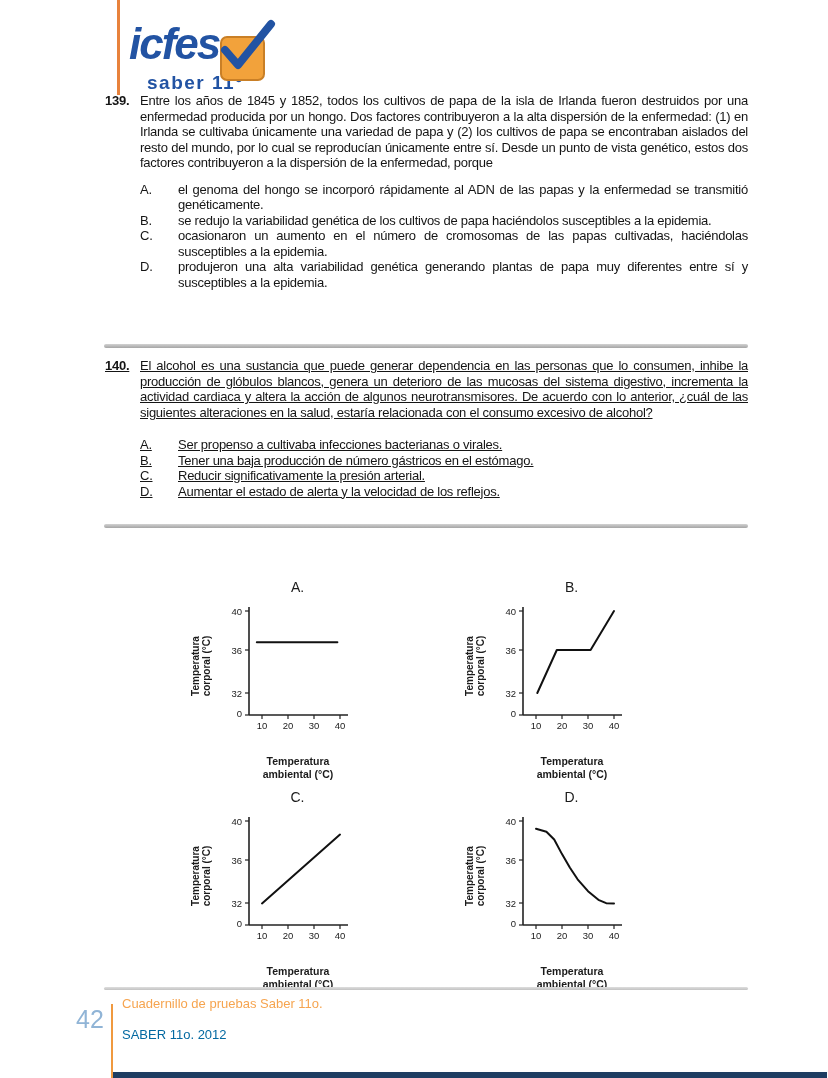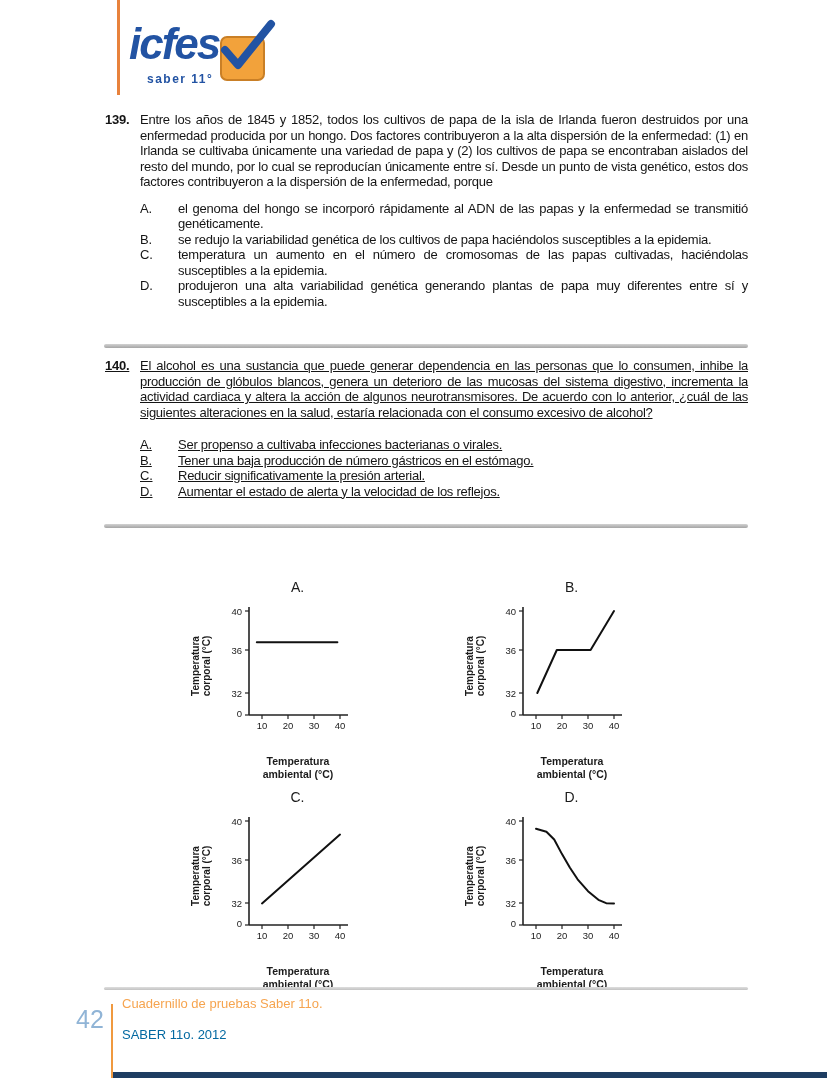--- a/index.html
+++ b/index.html
@@ -7,21 +7,21 @@
               font-family:"Liberation Sans", sans-serif; color:#1b1b1b; }
   #page { position:relative; width:827px; height:1078px; background:#fff; }
 
   
   .top-rule { position:absolute; left:117px; top:0; width:3px; height:95px; background:#e8823c; }
 
   
   .logo { position:absolute; left:127px; top:20px; width:160px; height:78px; }
   .logo-word { position:absolute; left:2px; top:2px; font-size:44px; font-weight:bold; font-style:italic;
                color:#2253a3; letter-spacing:-2px; line-height:44px; }
-  .logo-sub  { position:absolute; left:20px; top:52px; font-size:12px; font-weight:bold; color:#2253a3;
+  .logo-sub  { position:absolute; left:20px; top:52px; font-size:19px; font-weight:bold; color:#2253a3;
                letter-spacing:1.5px; }
   .logo-box  { position:absolute; left:93px; top:16px; width:45px; height:45px; background:#f2a23b;
                border:2px solid #c97f26; border-radius:7px; }
   .logo-check{ position:absolute; left:88px; top:-4px; width:62px; height:62px; }
 
   
   .qblock { position:absolute; left:105px; width:643px; font-size:13px; line-height:15.5px;
             letter-spacing:-0.25px; color:#151515; }
   .qrow   { display:flex; }
   .qnum   { flex:0 0 35px; font-weight:bold; }
@@ -64,37 +64,37 @@
 
   <div class="logo">
     <div class="logo-word">icfes</div>
     <div class="logo-sub">saber 11°</div>
     <div class="logo-box"></div>
     <svg class="logo-check" viewBox="0 0 62 62">
       <path d="M10 34 L23 49 L56 8" fill="none" stroke="#2253a3" stroke-width="8" stroke-linecap="round" stroke-linejoin="round"></path>
     </svg>
   </div>
 
-  <div class="qblock" style="top:112px;">
+  <div class="qblock" style="top:93px;">
     <div class="qrow">
       <span class="qnum">139.</span>
       <span class="qtext">Entre los años de 1845 y 1852, todos los cultivos de papa de la isla de Irlanda fueron destruidos por una enfermedad producida por un hongo. Dos factores contribuyeron a la alta dispersión de la enfermedad: (1) en Irlanda se cultivaba únicamente una variedad de papa y (2) los cultivos de papa se encontraban aislados del resto del mundo, por lo cual se reproducían únicamente entre sí. Desde un punto de vista genético, estos dos factores contribuyeron a la dispersión de la enfermedad, porque</span>
     </div>
     <div class="options">
       <div class="option">
         <span class="opt-letter">A.</span>
         <span class="opt-text">el genoma del hongo se incorporó rápidamente al ADN de las papas y la enfermedad se transmitió genéticamente.</span>
       </div>
       <div class="option">
         <span class="opt-letter">B.</span>
         <span class="opt-text">se redujo la variabilidad genética de los cultivos de papa haciéndolos susceptibles a la epidemia.</span>
       </div>
       <div class="option">
         <span class="opt-letter">C.</span>
-        <span class="opt-text">temperatura un aumento en el número de cromosomas de las papas cultivadas, haciéndolas susceptibles a la epidemia.</span>
+        <span class="opt-text">ocasionaron un aumento en el número de cromosomas de las papas cultivadas, haciéndolas susceptibles a la epidemia.</span>
       </div>
       <div class="option">
         <span class="opt-letter">D.</span>
         <span class="opt-text">produjeron una alta variabilidad genética generando plantas de papa muy diferentes entre sí y susceptibles a la epidemia.</span>
       </div>
     </div>
   </div>
 
   <div class="separator" style="top:344px;"></div>
 

